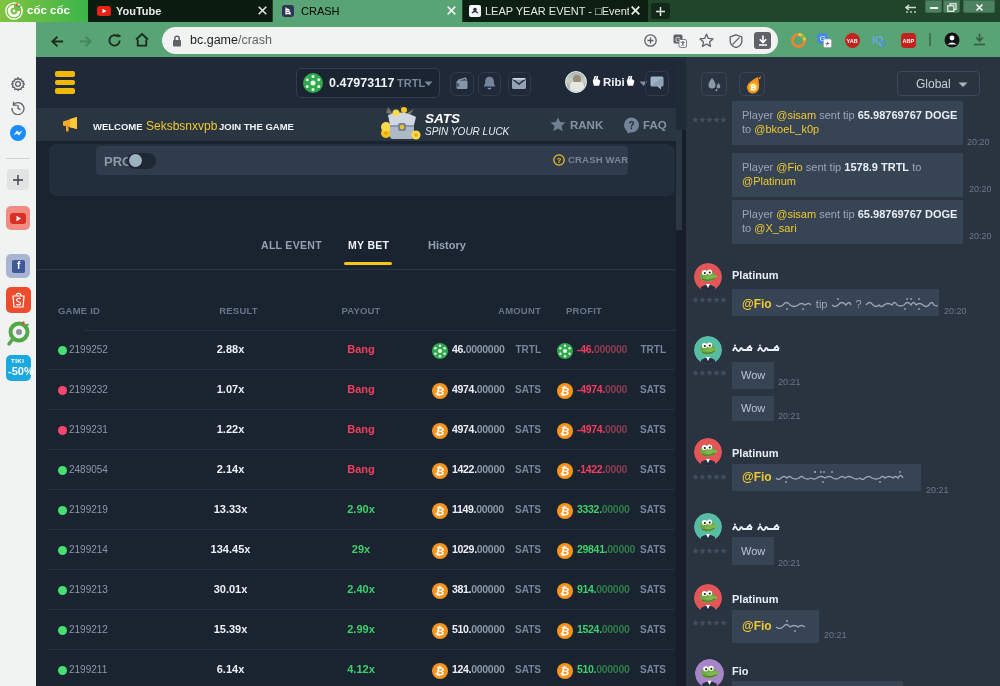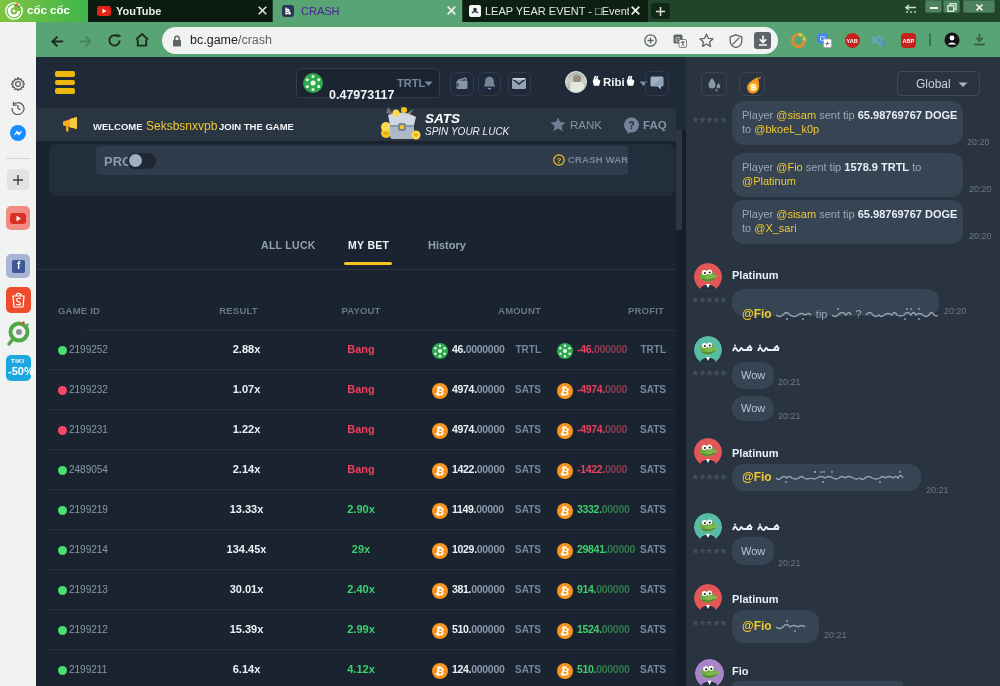--- a/index.html
+++ b/index.html
@@ -1,56 +1,56 @@
 <!DOCTYPE html>
 <html><head><meta charset="utf-8"><style>
 *{margin:0;padding:0;box-sizing:border-box}
 html,body{width:1000px;height:686px;overflow:hidden;background:#1a2330;font-family:"Liberation Sans",sans-serif;-webkit-font-smoothing:antialiased}
 .abs{position:absolute}
 body{position:relative}
 
 #tabbar{position:absolute;left:0;top:0;width:1000px;height:22px;background:#20452b}
 #logo{position:absolute;left:0;top:0;width:88px;height:22px;background:linear-gradient(90deg,#82c341,#3cb54a)}
 #tab-yt{position:absolute;left:88px;top:0;width:184px;height:22px;background:#0b1b10;color:#e9ece9}
-#tab-crash{position:absolute;left:273px;top:0;width:189px;height:22px;background:#58a474;color:#4c1d95}
+#tab-crash{position:absolute;left:273px;top:0;width:189px;height:22px;background:#58a474;color:#000000}
 #tab-leap{position:absolute;left:463px;top:0;width:185px;height:22px;background:#0d1f12;color:#e4e8e4}
 .tabtxt{position:absolute;top:5px;font-size:11px;white-space:nowrap;overflow:hidden}
 .tabx{position:absolute;top:4px;width:13px;height:13px}
 #toolbar{position:absolute;left:36px;top:22px;width:964px;height:35px;background:#58a474}
 #pill{position:absolute;left:162px;top:27px;width:616px;height:27px;background:#f1f3f2;border-radius:13.5px}
 #sidebar{position:absolute;left:0;top:22px;width:36px;height:664px;background:#f1f2f2}
 
 #site{position:absolute;left:36px;top:57px;width:640px;height:629px;background:#1a2330}
 #siteheader{position:absolute;left:0px;top:0px;width:640px;height:51px;background:#1f2937}
 #announce{position:absolute;left:0px;top:51px;width:640px;height:33px;background:#2a3542}
 #card{position:absolute;left:13px;top:87px;width:626px;height:52px;background:#232e3c;border-radius:8px}
 #prorow{position:absolute;left:60px;top:89px;width:532px;height:29px;background:#303c4b;border-radius:4px}
 #tline{position:absolute;left:0;top:212px;width:640px;height:1px;background:#2a3644}
 
 .hdr{position:absolute;top:247.5px;font-size:9.5px;font-weight:bold;color:#67778a;letter-spacing:.2px}
 .row{position:absolute;left:0;width:640px;height:40px}
 .row::after{content:"";position:absolute;left:13px;width:625px;bottom:0;height:1px;background:#273342}
 .dot{position:absolute;left:21.5px;top:15.5px;width:9px;height:9px;border-radius:50%}
 .gid{position:absolute;left:33px;top:13.5px;font-size:10px;color:#8b99aa}
-.res{position:absolute;left:168px;top:13px;width:85px;text-align:center;font-size:11px;font-weight:bold;color:#ecf1f6}
+.res{position:absolute;left:152px;top:13px;width:85px;text-align:center;font-size:11px;font-weight:bold;color:#ecf1f6}
 .pay{position:absolute;left:285px;top:13px;width:80px;text-align:center;font-size:11px;font-weight:bold}
 .bang{color:#f13e5e}
 .win{color:#3ed06c}
 .amt{position:absolute;left:416px;top:13px;font-size:10.5px;letter-spacing:-0.3px;font-weight:bold;color:#ecf1f6}
 .amtc{position:absolute;left:463px;top:14px;width:42px;text-align:right;font-size:10px;font-weight:bold;color:#77879b}
 .pft{position:absolute;left:541px;top:13px;font-size:10.5px;letter-spacing:-0.3px;font-weight:bold}
 .pftc{position:absolute;left:588px;top:14px;width:42px;text-align:right;font-size:10px;font-weight:bold;color:#77879b}
 .dim{color:#8b99aa;font-weight:bold}
 .coin{position:absolute;top:13px;width:16px;height:16px}
 
 #scrollstrip{position:absolute;left:676px;top:57px;width:10px;height:629px;background:#171e29}
 #chat{position:absolute;left:686px;top:57px;width:314px;height:629px;background:#2a3440;overflow:hidden}
 .cbtn{position:absolute;top:15px;width:26px;height:24px;border:1px solid #3a4656;border-radius:5px}
 #global{position:absolute;left:211px;top:14px;width:83px;height:25px;border:1px solid #3e4a5a;border-radius:4px;color:#c6d0dc;font-size:12px}
-.bub{position:absolute;background:#374453;border-radius:12px;color:#9aa7b8;font-size:11px;line-height:14px}
+.bub{position:absolute;background:#374453;border-radius:1px;color:#9aa7b8;font-size:11px;line-height:14px}
 .bub b{color:#e8eef5}
 .yel{color:#f0c832}
 .ts{position:absolute;font-size:9px;color:#6b7889}
 .uname{position:absolute;left:46px;font-size:11px;font-weight:bold;color:#e8eef5;white-space:nowrap}
 .av{position:absolute;left:8px;width:28px;height:28px;border-radius:50%}
 .stars{position:absolute;left:5px;width:36px;height:8px}
 </style></head><body>
 
 <div id="tabbar"></div>
 <div id="logo">
@@ -258,21 +258,21 @@
         <circle cx="8" cy="8" r="2" fill="#eafaea"></circle>
         <g fill="#eafaea">
           <circle cx="8" cy="2.8" r="1.2"></circle>
           <circle cx="12.6" cy="5.3" r="1.2"></circle>
           <circle cx="12.6" cy="10.7" r="1.2"></circle>
           <circle cx="8" cy="13.2" r="1.2"></circle>
           <circle cx="3.4" cy="10.7" r="1.2"></circle>
           <circle cx="3.4" cy="5.3" r="1.2"></circle>
         </g>
       </svg>
-    <span class="abs" style="left:32px;top:19px;font-size:12.5px;font-weight:bold;color:#f0f4f8">0.47973117</span>
+    <span class="abs" style="left:32px;top:7px;font-size:12.5px;font-weight:bold;color:#f0f4f8">0.47973117</span>
     <span class="abs" style="left:100px;top:8px;font-size:11px;font-weight:bold;color:#77879b">TRTL</span>
     <svg class="abs" style="left:127px;top:12px" width="9" height="6" viewBox="0 0 9 6">
         <path d="M0.5 0.5 L4.5 5 L8.5 0.5 Z" fill="#77879b"></path>
       </svg>
   </div>
 
   <div class="abs" style="left:414px;top:14.5px;width:23.5px;height:24.5px;border:1.5px solid #2f3b4b;border-radius:6px">
     <svg class="abs" style="left:3.5px;top:4px" width="14" height="13" viewBox="0 0 14 13">
         <path d="M3 3.5 L10.5 1 L11.5 3.5" fill="none" stroke="#8695a8" stroke-width="1.4"></path>
         <rect x="1.5" y="3.5" width="11" height="8.5" rx="1.5" fill="#8695a8"></rect>
@@ -341,50 +341,50 @@
     <circle cx="18" cy="10" r="3.5" fill="#fcd94a"></circle>
       <circle cx="26" cy="7" r="3" fill="#f5c51d"></circle>
     <circle cx="38" cy="32" r="4.5" fill="#fcd94a"></circle>
       <circle cx="38" cy="32" r="1.8" fill="#e3a912"></circle>
   </svg>
   <span class="abs" style="left:389px;top:54px;font-size:13.5px;font-weight:bold;font-style:italic;color:#fff">SATS</span>
   <span class="abs" style="left:389px;top:69px;font-size:10px;font-style:italic;color:#e8edf2">SPIN YOUR LUCK</span>
   <svg class="abs" style="left:514px;top:60px" width="16" height="15" viewBox="0 0 16 15">
       <path d="M8 0.5 L10.2 5 L15.5 5.6 L11.5 9 L12.7 14.2 L8 11.5 L3.3 14.2 L4.5 9 L0.5 5.6 L5.8 5 Z" fill="#6e7f93"></path>
     </svg>
-  <span class="abs" style="left:534px;top:62px;font-size:11.5px;font-weight:normal;color:#8593a5">RANK</span>
+  <span class="abs" style="left:534px;top:62px;font-size:11.5px;font-weight:bold;color:#8593a5">RANK</span>
   <svg class="abs" style="left:587px;top:60px" width="17" height="17" viewBox="0 0 17 17">
       <circle cx="8.5" cy="8" r="7.5" fill="#76849a"></circle>
       <path d="M4 14 L5 16.8 L8 14.5 Z" fill="#76849a"></path>
       <text x="8.5" y="11.5" font-size="10" font-weight="bold" fill="#222c38" text-anchor="middle" font-family="Liberation Sans">?</text>
     </svg>
   <span class="abs" style="left:607px;top:62px;font-size:11.5px;font-weight:bold;color:#8593a5">FAQ</span>
   <div id="card"></div>
   <div id="prorow"></div>
   <span class="abs" style="left:68px;top:97px;font-size:13px;font-weight:bold;color:#8d9aa8">PRO</span>
   <div class="abs" style="left:91px;top:95.5px;width:29px;height:16px;background:#1e2835;border-radius:9px">
     <div class="abs" style="left:1.5px;top:1.5px;width:13px;height:13px;border-radius:50%;background:#9fb0c0"></div>
   </div>
   <svg class="abs" style="left:517px;top:97px" width="12" height="12" viewBox="0 0 12 12">
       <circle cx="6" cy="6" r="5.2" fill="none" stroke="#f5c51d" stroke-width="1.2"></circle>
       <text x="6" y="9" font-size="7.5" font-weight="bold" fill="#f5c51d" text-anchor="middle" font-family="Liberation Sans">?</text>
     </svg>
   <span class="abs" style="left:532px;top:97px;font-size:9.5px;font-weight:bold;color:#77879b;letter-spacing:.2px">CRASH WAR</span>
   <div id="tline"></div>
 
-  <div style="position:absolute;left:225px;top:182px;font-size:10.5px;font-weight:bold;color:#93a1b1;letter-spacing:.3px">ALL LUCK</div>
+  <div style="position:absolute;left:225px;top:182px;font-size:10.5px;font-weight:bold;color:#93a1b1;letter-spacing:.3px">ALL EVENT</div>
   <div style="position:absolute;left:312px;top:182px;font-size:10.5px;font-weight:bold;color:#eef2f6;letter-spacing:.3px">MY BET</div>
   <div style="position:absolute;left:392px;top:182px;font-size:11px;font-weight:bold;color:#93a1b1">History</div>
   <div style="position:absolute;left:308px;top:205px;width:48px;height:3px;background:#f5c51d;border-radius:2px"></div>
 
   <div class="hdr" style="left:22px">GAME ID</div>
   <div class="hdr" style="left:160px;width:85px;text-align:center">RESULT</div>
   <div class="hdr" style="left:285px;width:80px;text-align:center">PAYOUT</div>
   <div class="hdr" style="left:420px;width:85px;text-align:right">AMOUNT</div>
-  <div class="hdr" style="left:568px;width:84px;text-align:center">PROFIT</div>
+  <div class="hdr" style="left:530px;width:84px;text-align:left">PROFIT</div>
   <div class="abs" style="left:49px;top:273px;width:625px;height:1px;background:#273342"></div>
 <div id="rows">
 <div class="row" style="top:273px">
 <div class="dot" style="background:#49de71"></div>
 <div class="gid">2199252</div>
 <div class="res">2.88x</div>
 <div class="pay bang">Bang</div>
 <svg class="coin" style="left:396px" viewBox="0 0 16 16">
           <circle cx="8" cy="8" r="8" fill="#2fa84e"></circle>
           <circle cx="8" cy="8" r="2" fill="#eafaea"></circle>
@@ -614,21 +614,21 @@
 <path d="M8 16 Q14 19 21 15" stroke="#3f6b24" stroke-width="0.8" fill="none"></path>
 </svg>
 <div class="uname" style="top:212px">Platinum</div>
 <svg class="stars" style="left:6px;top:239px" width="36" height="8" viewBox="0 0 36 7">
         <path transform="translate(0,0)" d="M3.5 0 L4.4 2.3 L6.8 2.4 L4.9 3.9 L5.6 6.2 L3.5 4.9 L1.4 6.2 L2.1 3.9 L0.2 2.4 L2.6 2.3 Z" fill="#424e5d"></path>
         <path transform="translate(7,0)" d="M3.5 0 L4.4 2.3 L6.8 2.4 L4.9 3.9 L5.6 6.2 L3.5 4.9 L1.4 6.2 L2.1 3.9 L0.2 2.4 L2.6 2.3 Z" fill="#424e5d"></path>
         <path transform="translate(14,0)" d="M3.5 0 L4.4 2.3 L6.8 2.4 L4.9 3.9 L5.6 6.2 L3.5 4.9 L1.4 6.2 L2.1 3.9 L0.2 2.4 L2.6 2.3 Z" fill="#424e5d"></path>
         <path transform="translate(21,0)" d="M3.5 0 L4.4 2.3 L6.8 2.4 L4.9 3.9 L5.6 6.2 L3.5 4.9 L1.4 6.2 L2.1 3.9 L0.2 2.4 L2.6 2.3 Z" fill="#424e5d"></path>
         <path transform="translate(28,0)" d="M3.5 0 L4.4 2.3 L6.8 2.4 L4.9 3.9 L5.6 6.2 L3.5 4.9 L1.4 6.2 L2.1 3.9 L0.2 2.4 L2.6 2.3 Z" fill="#424e5d"></path>
       </svg>
-<div class="bub" style="left:46px;top:232px;width:207px;height:27px;padding:18px 0 0 10px"><span class="yel" style="font-weight:bold;font-size:12px">@Fio</span> <svg width="38" height="14" viewBox="0 0 38 14" style="vertical-align:-3px">
+<div class="bub" style="left:46px;top:232px;width:207px;height:27px;padding:8px 0 0 10px"><span class="yel" style="font-weight:bold;font-size:12px">@Fio</span> <svg width="38" height="14" viewBox="0 0 38 14" style="vertical-align:-3px">
           <path d="M1 8 Q 4.5 11 8 8 Q 11.5 3 15 8 Q 19.0 11 23 8 Q 26.5 5 30 8 Q 34.0 5 36 8" fill="none" stroke="#9aa7b8" stroke-width="1.3"></path>
           <circle cx="28" cy="12" r="0.9" fill="#9aa7b8"></circle>
           <circle cx="12" cy="12" r="0.9" fill="#9aa7b8"></circle>
         </svg> tip <svg width="22" height="14" viewBox="0 0 22 14" style="vertical-align:-3px">
           <path d="M1 8 Q 4.0 11 7 8 Q 11.0 3 15 8 Q 18.5 3 20 8" fill="none" stroke="#9aa7b8" stroke-width="1.3"></path>
           <circle cx="7" cy="2" r="0.9" fill="#9aa7b8"></circle>
         </svg> ? <svg width="74" height="14" viewBox="0 0 74 14" style="vertical-align:-3px">
           <path d="M1 8 Q 4.5 3 8 8 Q 11.0 11 14 8 Q 16.5 11 19 8 Q 23.0 5 27 8 Q 29.5 3 32 8 Q 35.5 10 39 8 Q 42.5 3 46 8 Q 48.5 3 51 8 Q 54.5 5 58 8 Q 61.0 11 64 8 Q 66.5 3 69 8 Q 72.5 10 72 8" fill="none" stroke="#9aa7b8" stroke-width="1.3"></path>
           <circle cx="46" cy="2" r="0.9" fill="#9aa7b8"></circle>
           <circle cx="54" cy="12" r="0.9" fill="#9aa7b8"></circle>

